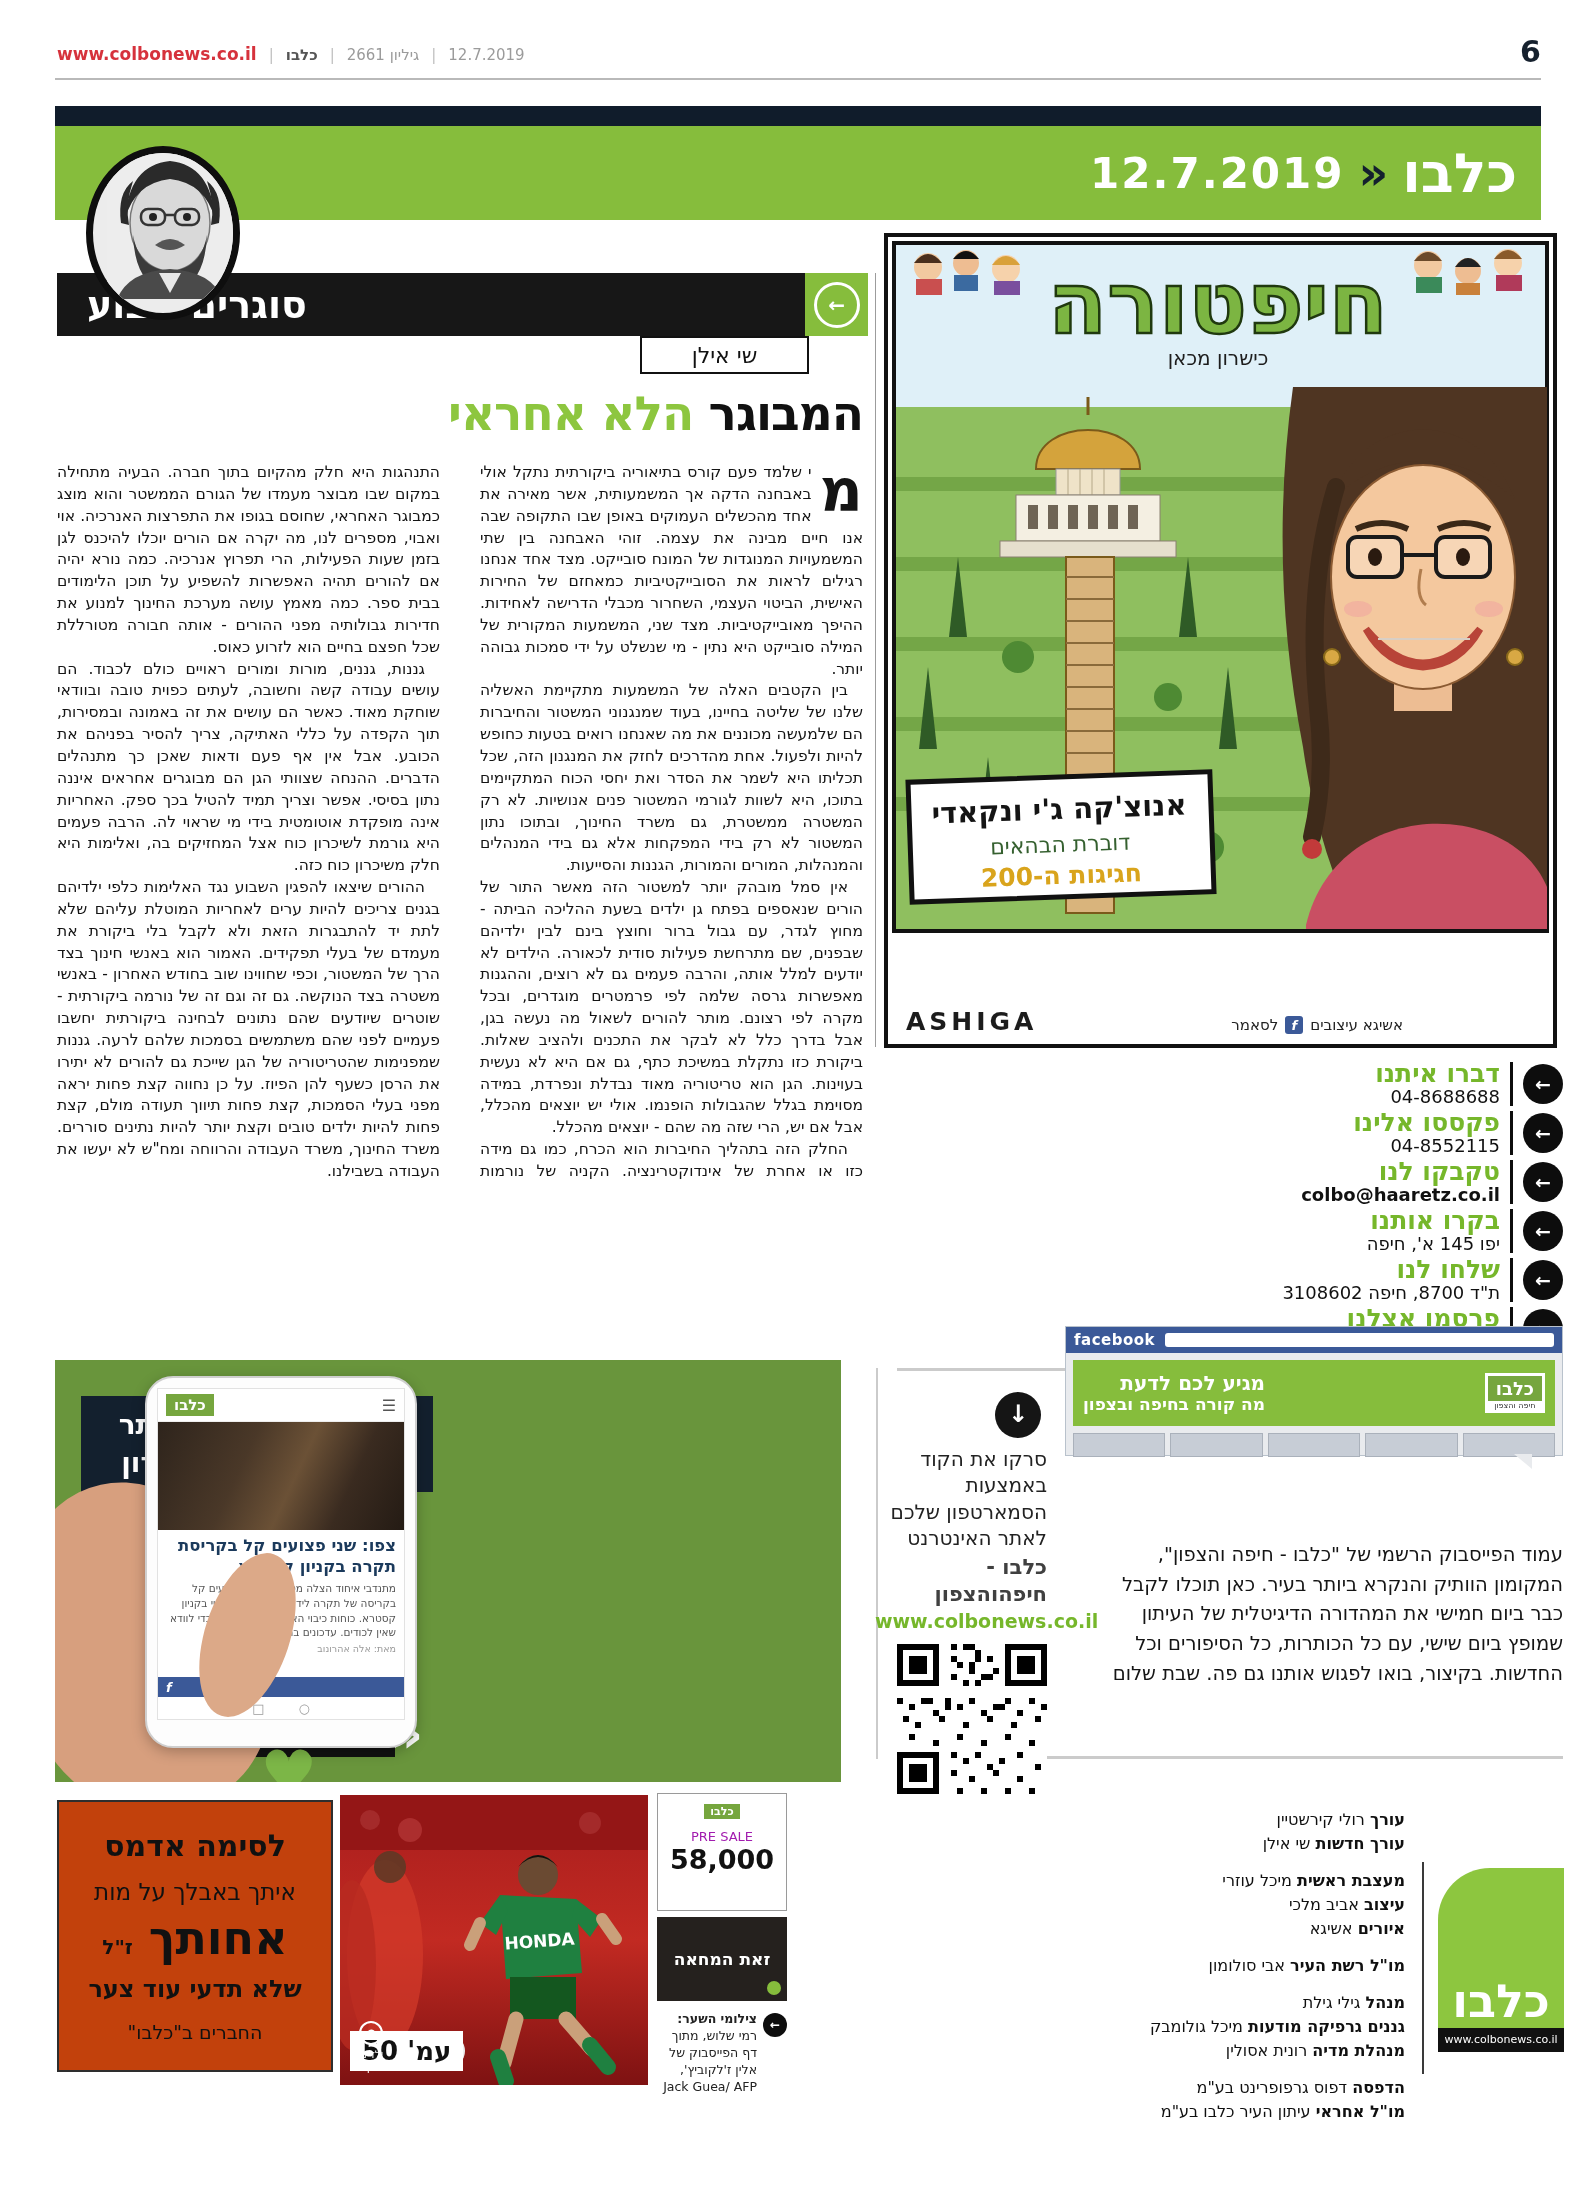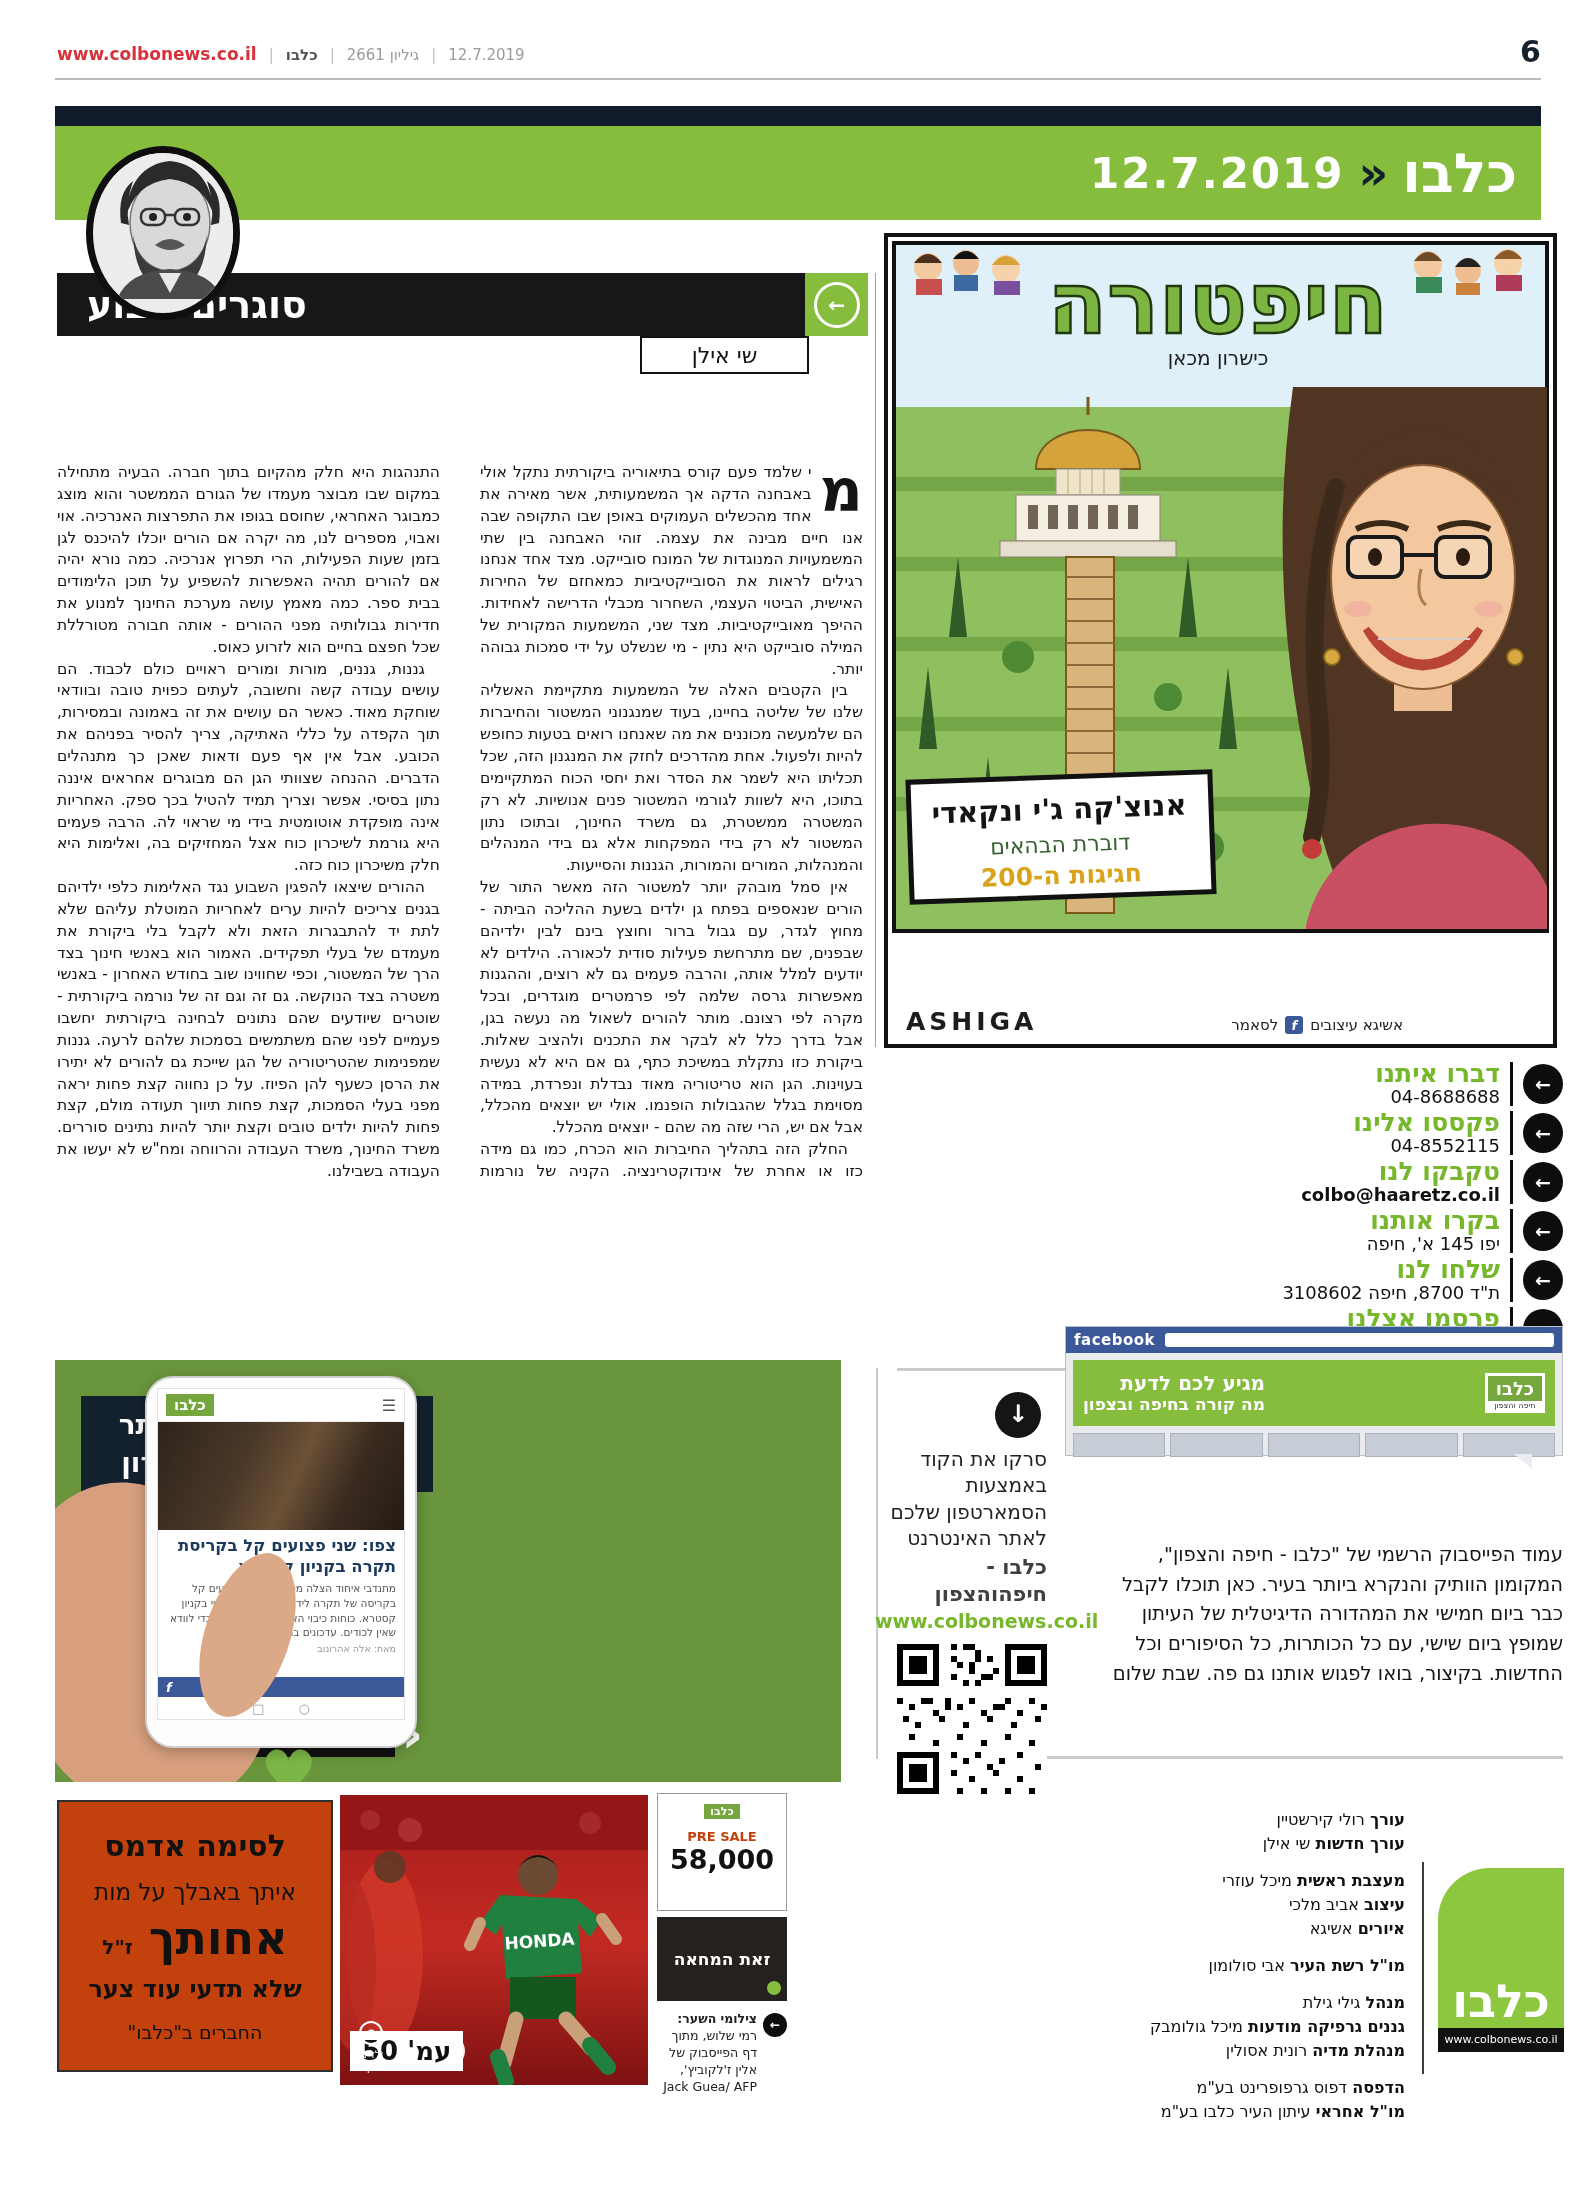--- a/index.html
+++ b/index.html
@@ -143,21 +143,21 @@
   .pageref{position:absolute;left:10px;bottom:14px;background:#fff;padding:5px 12px;
            font-weight:800;font-size:26px;z-index:2;}
   .ph-credit{position:absolute;right:258px;bottom:10px;color:#fff;font-size:10.5px;text-align:center;
              line-height:1.3;z-index:2;}
   .cam{width:20px;height:20px;border-radius:50%;border:2px solid #fff;margin:0 auto 3px;display:flex;
        align-items:center;justify-content:center;color:#fff;font-size:10px;}
 
   .covers{left:657px;top:1793px;width:130px;}
   .cover1{height:118px;border:1px solid #9a9a9a;background:#fff;text-align:center;box-sizing:border-box;padding-top:6px;}
   .cv-brand{background:#76a63e;color:#fff;font-weight:900;font-size:11px;padding:1px 6px;display:inline-block;}
-  .cv-presale{color:#c2410c;font-weight:700;font-size:13px;margin-top:10px;}
+  .cv-presale{color:#a21caf;font-weight:400;font-size:13px;margin-top:10px;}
   .cv-num{font-size:27px;font-weight:900;color:#111;}
   .cover2{height:84px;margin-top:6px;background:#25211e;position:relative;display:flex;
           align-items:center;justify-content:center;}
   .cv2-t{color:#fff;font-weight:900;font-size:17px;}
   .cv2-dot{position:absolute;right:6px;bottom:6px;width:14px;height:14px;border-radius:50%;background:#86bd3c;}
   .covers-cap{margin-top:10px;display:flex;gap:6px;align-items:flex-start;}
   .cap-circle{width:24px;height:24px;border-radius:50%;background:#0d0d0d;color:#fff;display:flex;flex:0 0 24px;
               align-items:center;justify-content:center;font-size:12px;font-weight:bold;margin-top:2px;}
   .cap-txt{font-size:12.5px;line-height:1.35;text-align:right;color:#222;}
   .cap-txt b{font-weight:800;}
@@ -220,20 +220,23 @@
   </div>
 
   <div class="abs col-strip">
     <span class="t">סוגרים שבוע</span>
   </div>
   <div class="abs arrow-sq">
     <div class="arrow-ring">←</div>
   </div>
   <div class="abs author-box">שי אילן</div>
 
+  <div class="abs headline">
+    <span>המבוגר</span><span class="g"> הלא אחראי</span>
+  </div>
 
   <div class="abs article">
     <p class="first"><span class="dropcap">מ</span><span>י שלמד פעם קורס בתיאוריה ביקורתית נתקל אולי באבחנה הדקה אך המשמעותית, אשר מאירה את אחד מהכשלים העמוקים באופן שבו התקופה שבה אנו חיים מבינה את עצמה. זוהי האבחנה בין שתי המשמעויות המנוגדות של המונח סובייקט. מצד אחד אנחנו רגילים לראות את הסובייקטיביות כמאחזם של החירות האישית, הביטוי העצמי, השחרור מכבלי הדרישה לאחידות. ההיפך מאובייקטיביות. מצד שני, המשמעות המקורית של המילה סובייקט היא נתין - מי שנשלט על ידי סמכות גבוהה יותר.</span></p>
     <p>בין הקטבים האלה של המשמעות מתקיימת האשליה שלנו של שליטה בחיינו, בעוד שמנגנוני המשטור והחיברות הם שלמעשה מכוננים את מה שאנחנו רואים בטעות כחופש להיות ולפעול. אחת מהדרכים לחזק את המנגנון הזה, שכל תכליתו היא לשמר את הסדר ואת יחסי הכוח המתקיימים בתוכו, היא לשוות לגורמי המשטור פנים אנושיות. לא רק המשטרה ממשטרת, גם משרד החינוך, ובתוכו נתון המשטור לא רק בידי המפקחות אלא גם בידי המנהלים והמנהלות, המורים והמורות, הגננות והסייעות.</p>
     <p>אין סמל מובהק יותר למשטור הזה מאשר התור של הורים שנאספים בפתח גן ילדים בשעת ההליכה הביתה - מחוץ לגדר, עם גבול ברור וחוצץ בינם לבין ילדיהם שבפנים, שם מתרחשת פעילות סודית לכאורה. הילדים לא יודעים למלל אותה, והרבה פעמים גם לא רוצים, וההגנות מאפשרות גרסה שלמה לפי פרמטרים מוגדרים, ובכל מקרה לפי רצונם. מותר להורים לשאול מה נעשה בגן, אבל בדרך כלל לא לבקר את התכנים ולהציב שאלות. ביקורת כזו נתקלת במשיכת כתף, גם אם היא לא נעשית בעוינות. הגן הוא טריטוריה מאוד נבדלת ונפרדת, במידה מסוימת בגלל שהגבולות הופנמו. אולי יש יוצאים מהכלל, אבל אם יש, הרי שזה מה שהם - יוצאים מהכלל.</p>
     <p>החלק הזה בתהליך החיברות הוא הכרח, כמו גם מידה כזו או אחרת של אינדוקטרינציה. הקניה של נורמות התנהגות היא חלק מהקיום בתוך חברה. הבעיה מתחילה במקום שבו מבוצר מעמדו של הגורם הממשטר והוא מוצג כמבוגר האחראי, שחוסם בגופו את התפרצות האנרכיה. אוי ואבוי, מספרים לנו, מה יקרה אם הורים יוכלו להיכנס לגן בזמן שעות הפעילות, הרי תפרוץ אנרכיה. כמה נורא יהיה אם להורים תהיה האפשרות להשפיע על תוכן הלימודים בבית ספר. כמה מאמץ עושה מערכת החינוך למנוע את חדירות גבולותיה מפני ההורים - אותה חבורה מטורללת שכל חפצם בחיים הוא לזרוע כאוס.</p>
     <p>גננות, גננים, מורות ומורים ראויים כולם לכבוד. הם עושים עבודה קשה וחשובה, לעתים כפוית טובה ובוודאי שוחקת מאוד. כאשר הם עושים את זה באמונה ובמסירות, תוך הקפדה על כללי האתיקה, צריך להסיר בפניהם את הכובע. אבל אין אף פעם ודאות שאכן כך מתנהלים הדברים. ההנחה שצוותי הגן הם מבוגרים אחראים איננה נתון בסיסי. אפשר וצריך תמיד להטיל בכך ספק. האחריות אינה מופקדת אוטומטית בידי מי שראוי לה. הרבה פעמים היא גורמת לשיכרון כוח אצל המחזיקים בה, ואלימות היא חלק משיכרון כוח כזה.</p>
     <p>ההורים שיצאו להפגין השבוע נגד האלימות כלפי ילדיהם בגנים צריכים להיות ערים לאחריות המוטלת עליהם שלא לתת יד להתבגרות הזאת ולא לקבל בלי ביקורת את מעמדם של בעלי תפקידים. האמור הוא באנשי חינוך בצד הרך של המשטור, וכפי שחווינו שוב בחודש האחרון - באנשי משטרה בצד הנוקשה. גם זה וגם זה של נורמה ביקורתית - שוטרים שיודעים שהם נתונים לבחינה ביקורתית יחשבו פעמיים לפני שהם משתמשים בסמכות שלהם לרעה. גננות שמפנימות שהטריטוריה של הגן שייכת גם להורים לא יתירו את הרסן כשעף להן הפיוז. על כן נחווה קצת פחות יראה מפני בעלי הסמכות, קצת פחות תיווך תעודה מולם, קצת פחות להיות ילדים טובים וקצת יותר להיות נתינים סוררים. משרד החינוך, משרד העבודה והרווחה ומח"ש לא יעשו את העבודה בשבילנו.</p>
   </div>
 

